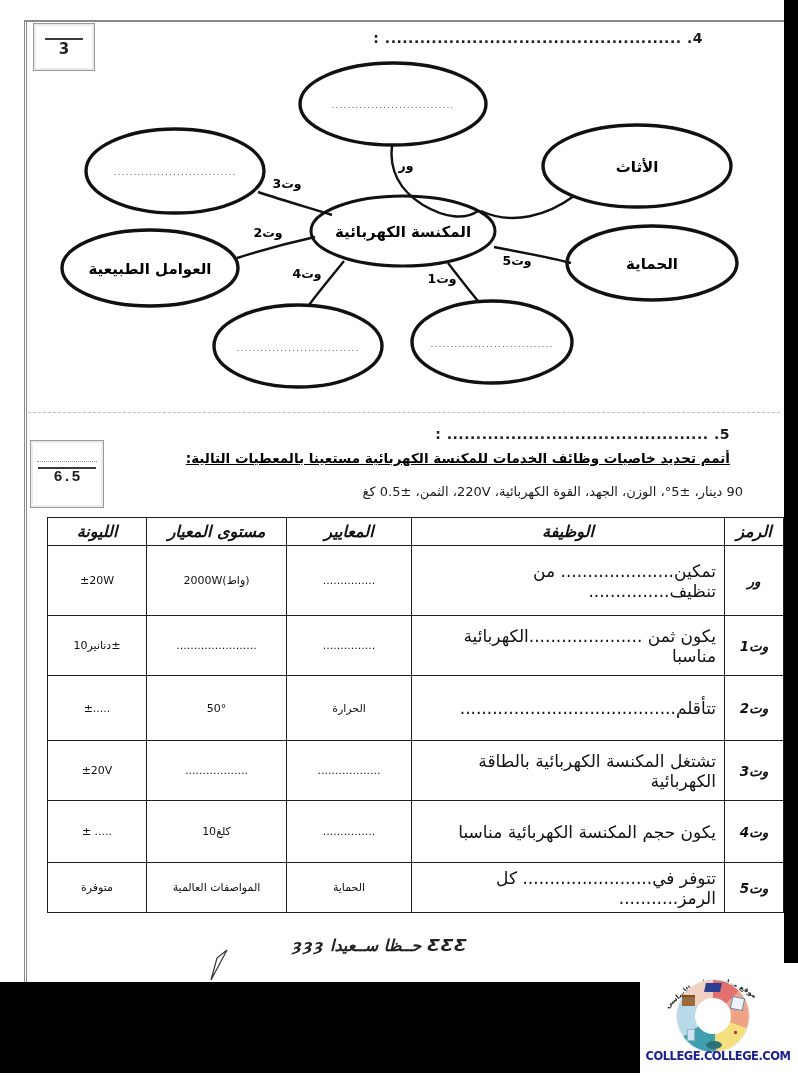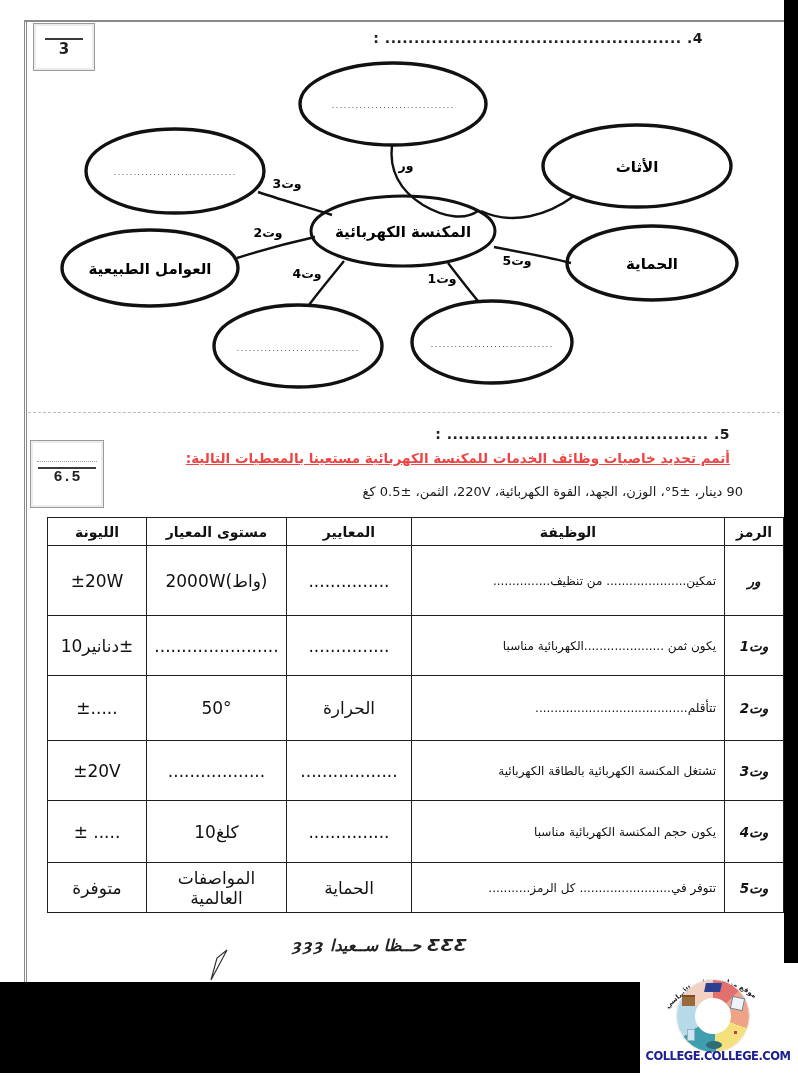--- a/index.html
+++ b/index.html
@@ -23,34 +23,34 @@
     display:flex;flex-direction:column;align-items:center;justify-content:center;}
   .score-box-q4{left:33px;top:23px;width:60px;height:46px;}
   .score-box-q5{left:30px;top:440px;width:72px;height:66px;font-family:Liberation Mono, monospace;}
   .score-rule{width:62%;border-top:2.6px solid #3a3a3a;margin:2px 0 1px;}
   .score-dotted{width:84%;border-top:1px dotted #9a9a9a;margin-bottom:3px;}
   .score-value{font-weight:bold;font-size:15px;color:#222;line-height:1.1;}
   
   .dotted-sep{left:28px;top:412px;width:752px;height:0;border-top:1px dashed #bdbdbd;}
   
   .q5-instruction{top:450px;right:68px;direction:rtl;font-weight:bold;font-size:13.5px;
-    text-decoration:underline;color:#ef4444;white-space:nowrap;}
+    text-decoration:underline;color:#000000;white-space:nowrap;}
   .q5-givens{top:484px;right:55px;direction:rtl;font-size:13px;color:#1b1b1b;white-space:nowrap;}
   
   svg text{font-family:"DejaVu Sans",sans-serif;}
   .node-label{font-size:15px;font-weight:bold;fill:#000;}
   .node-dots{font-size:9px;letter-spacing:1.1px;fill:#555;}
   .link-label{font-size:12.5px;font-weight:bold;fill:#000;}
   
   .spec-table{border-collapse:collapse;table-layout:fixed;direction:rtl;background:#fff;}
   .spec-table td,.spec-table th{border:1.6px solid #1f1f1f;vertical-align:middle;overflow:hidden;}
-  .spec-table th{font-size:14px;font-weight:bold;padding:2px 4px;}
+  .spec-table th{font-size:16px;font-weight:bold;font-style:italic;padding:2px 4px;}
   .cell-symbol{font-weight:bold;font-style:italic;font-size:13.5px;text-align:center;}
-  .cell-function{font-size:12px;text-align:right;padding:2px 8px 2px 4px;direction:rtl;}
-  .cell-center{font-size:17px;text-align:center;direction:ltr;padding:2px 3px;}
+  .cell-function{font-size:17px;text-align:right;padding:2px 8px 2px 4px;direction:rtl;}
+  .cell-center{font-size:11px;text-align:center;direction:ltr;padding:2px 3px;}
   
   .signature{top:936px;left:180px;width:400px;text-align:center;direction:rtl;
     font-size:16px;font-weight:bold;font-style:italic;color:#222;letter-spacing:1px;white-space:nowrap;}
   .logo-ring{left:677px;top:980px;width:72px;height:72px;border-radius:50%;
     background:conic-gradient(from 0deg,
       #e2706e 0deg 45deg,#f0a287 45deg 110deg,#f4e07c 110deg 175deg,
       #3f9fae 175deg 235deg,#b7d9e8 235deg 300deg,#f1d2c2 300deg 360deg);
     box-shadow:0 0 0 1px #e8e8e8;}
   .logo-hole{position:absolute;left:18px;top:18px;width:36px;height:36px;border-radius:50%;background:#fff;}
   .logo-cap{position:absolute;left:28px;top:3px;width:16px;height:9px;background:#2d3f93;transform:skewX(-12deg);}

